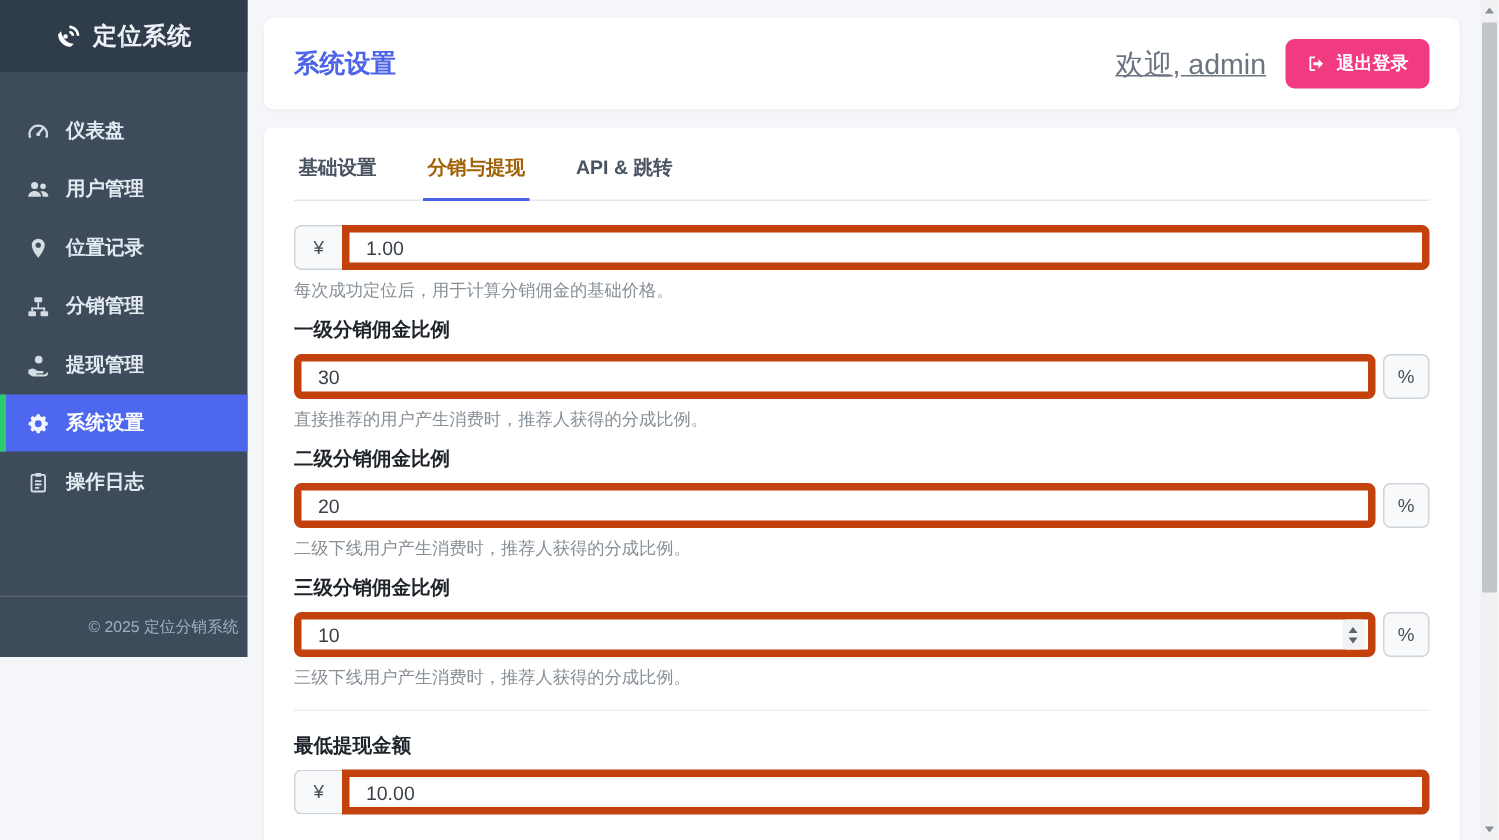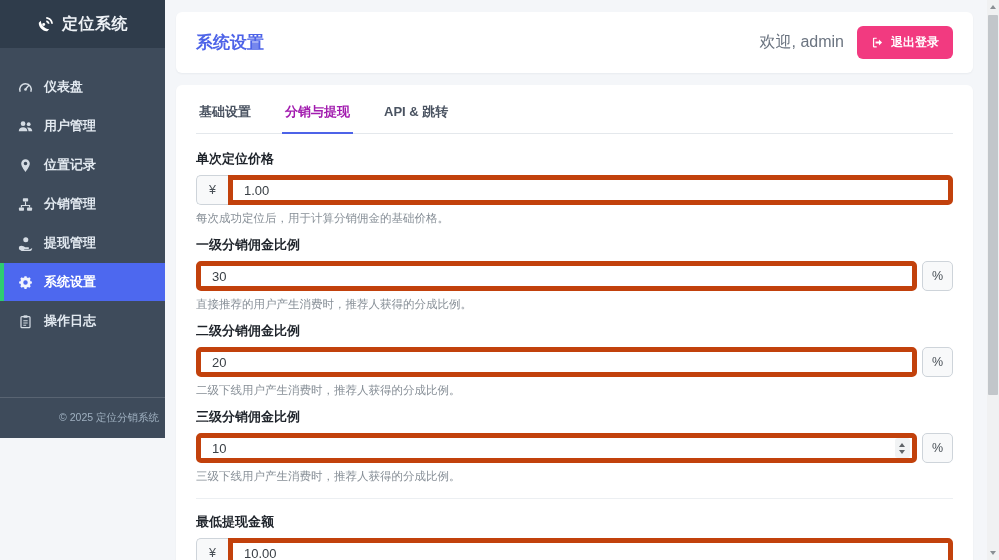--- a/index.html
+++ b/index.html
@@ -16,28 +16,28 @@
   .menu-item svg { width:15px; height:15px; flex-shrink:0; opacity:.92; }
   .menu-item.active { background:#4d68ef; border-left-color:#2ecc71; color:#fff; }
   .sidebar-footer { border-top:1px solid rgba(255,255,255,.14); padding:13px 6px; text-align:right; font-size:10.5px; color:#9fb0c0; }
 
   
   .main { flex:1; height:560px; overflow:hidden; padding:12px 26px 0 11px; }
   .card { background:#fff; border-radius:6px; box-shadow:0 1px 2px rgba(20,30,50,.05); }
   .header-card { display:flex; align-items:center; justify-content:space-between; padding:14px 20px; }
   .page-title { color:#4d63e8; font-size:17px; font-weight:bold; }
   .header-right { display:flex; align-items:center; gap:13px; }
-  .welcome { color:#6b7480; font-size:16px; }
+  .welcome { color:#6b7480; font-size:19px;text-decoration:underline; }
   .logout-btn { display:flex; align-items:center; gap:7px; background:#f23a80; color:#fff; border:none; border-radius:6px; padding:8px 14px; font-size:12px; font-weight:bold; cursor:pointer; font-family:inherit; }
   .logout-btn svg { width:13px; height:13px; }
 
   .content-card { margin-top:12px; padding:0 20px 20px; min-height:760px; }
   .tabs { display:flex; gap:28px; border-bottom:1px solid #e4e8ec; padding-top:16px; }
   .tab { padding:2px 3px 11px; font-size:13px; color:#4a5361; font-weight:bold; cursor:pointer; border-bottom:2px solid transparent; margin-bottom:-1px; }
-  .tab.active { color:#a21caf; border-bottom-color:#4d63e8; }
+  .tab.active { color:#a16207; border-bottom-color:#4d63e8; }
 
   .form { padding-top:16px; }
   .group { margin-bottom:10px; }
   .group > label { display:block; font-size:13px; font-weight:bold; color:#1f242b; margin-bottom:7px; }
   .row { display:flex; align-items:stretch; }
   .igroup { display:flex; flex:1; }
   .addon { display:flex; align-items:center; border:1px solid #ced4da; background:#f8f9fa; color:#495057; font-size:12.5px; padding:0 12px; }
   .addon.prefix { border-right:0; border-radius:5px 0 0 5px; }
   .addon.suffix { border-radius:5px; margin-left:5px; padding:0 9px; }
   .control { flex:1; border:5px solid #c2410c; border-radius:5px; padding:6px 11px; font-size:13px; color:#3a4046; font-family:inherit; background:#fff; outline:none; height:30px; }
@@ -159,21 +159,20 @@
     <div class="card content-card">
       <div class="tabs">
         <div class="tab">基础设置</div>
         <div class="tab active">分销与提现</div>
         <div class="tab">API &amp; 跳转</div>
       </div>
 
       <div class="form">
 
         <div class="group">
-          <label>单次定位价格</label>
           <div class="row">
             <div class="igroup">
               <span class="addon prefix">¥</span>
               <input class="control with-prefix" type="text" value="1.00" style="">
             </div>
           </div>
           <div class="help">每次成功定位后，用于计算分销佣金的基础价格。</div>
         </div>
 
         <div class="group">

